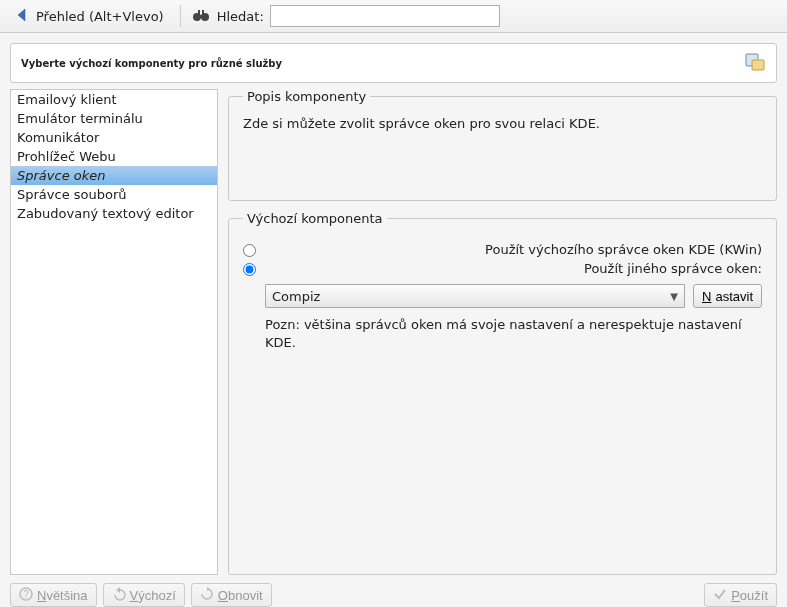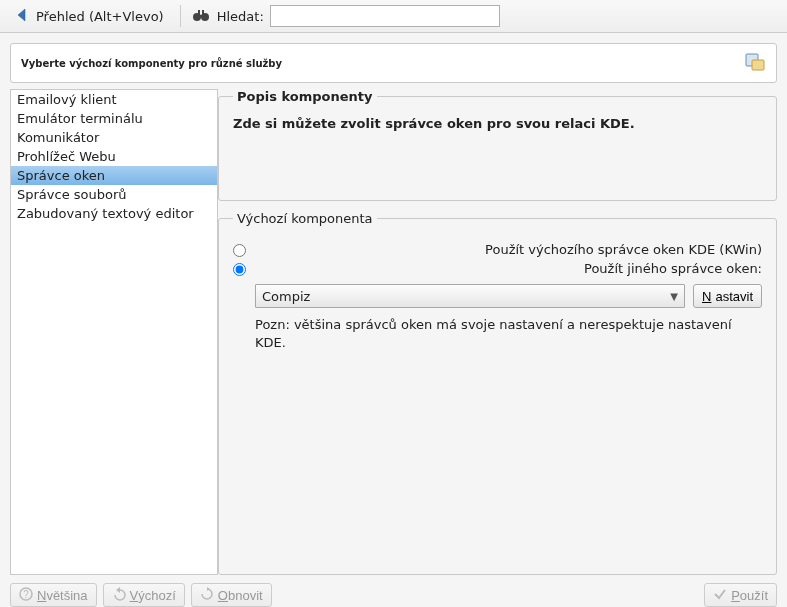--- a/index.html
+++ b/index.html
@@ -49,56 +49,57 @@
   background: #fff;
   border-radius: 3px;
   display: flex;
   align-items: center;
   justify-content: space-between;
   font-weight: bold;
   font-size: 10px;
 }
 .content {
   display: flex;
+  gap: 10px;
   padding: 0 10px 4px 10px;
   height: 490px;
 }
 .sidebar {
   width: 208px;
   border: 1px solid #c9c9c9;
   background: #fff;
   overflow: auto;
 }
 .sidebar-item {
   padding: 2px 6px;
   cursor: pointer;
   white-space: nowrap;
 }
 .sidebar-item.selected {
   background: linear-gradient(#a8cef0,#7ab6e8);
+  font-style: italic;
 }
 .right {
   flex: 1;
   display: flex;
   flex-direction: column;
   gap: 10px;
 }
 fieldset {
   border: 1px solid #c9c9c9;
   border-radius: 3px;
   padding: 12px 14px 14px 14px;
   background: #f5f5f5;
 }
 legend {
   padding: 0 4px;
   font-size: 13px;
 }
 .desc-field {
   height: 112px;
-  font-weight: bold;
 }
 .default-field {
   flex: 1;
 }
 .radio-row {
   display: flex;
   align-items: center;
   gap: 6px;
   margin: 4px 0;
   justify-content: space-between;

